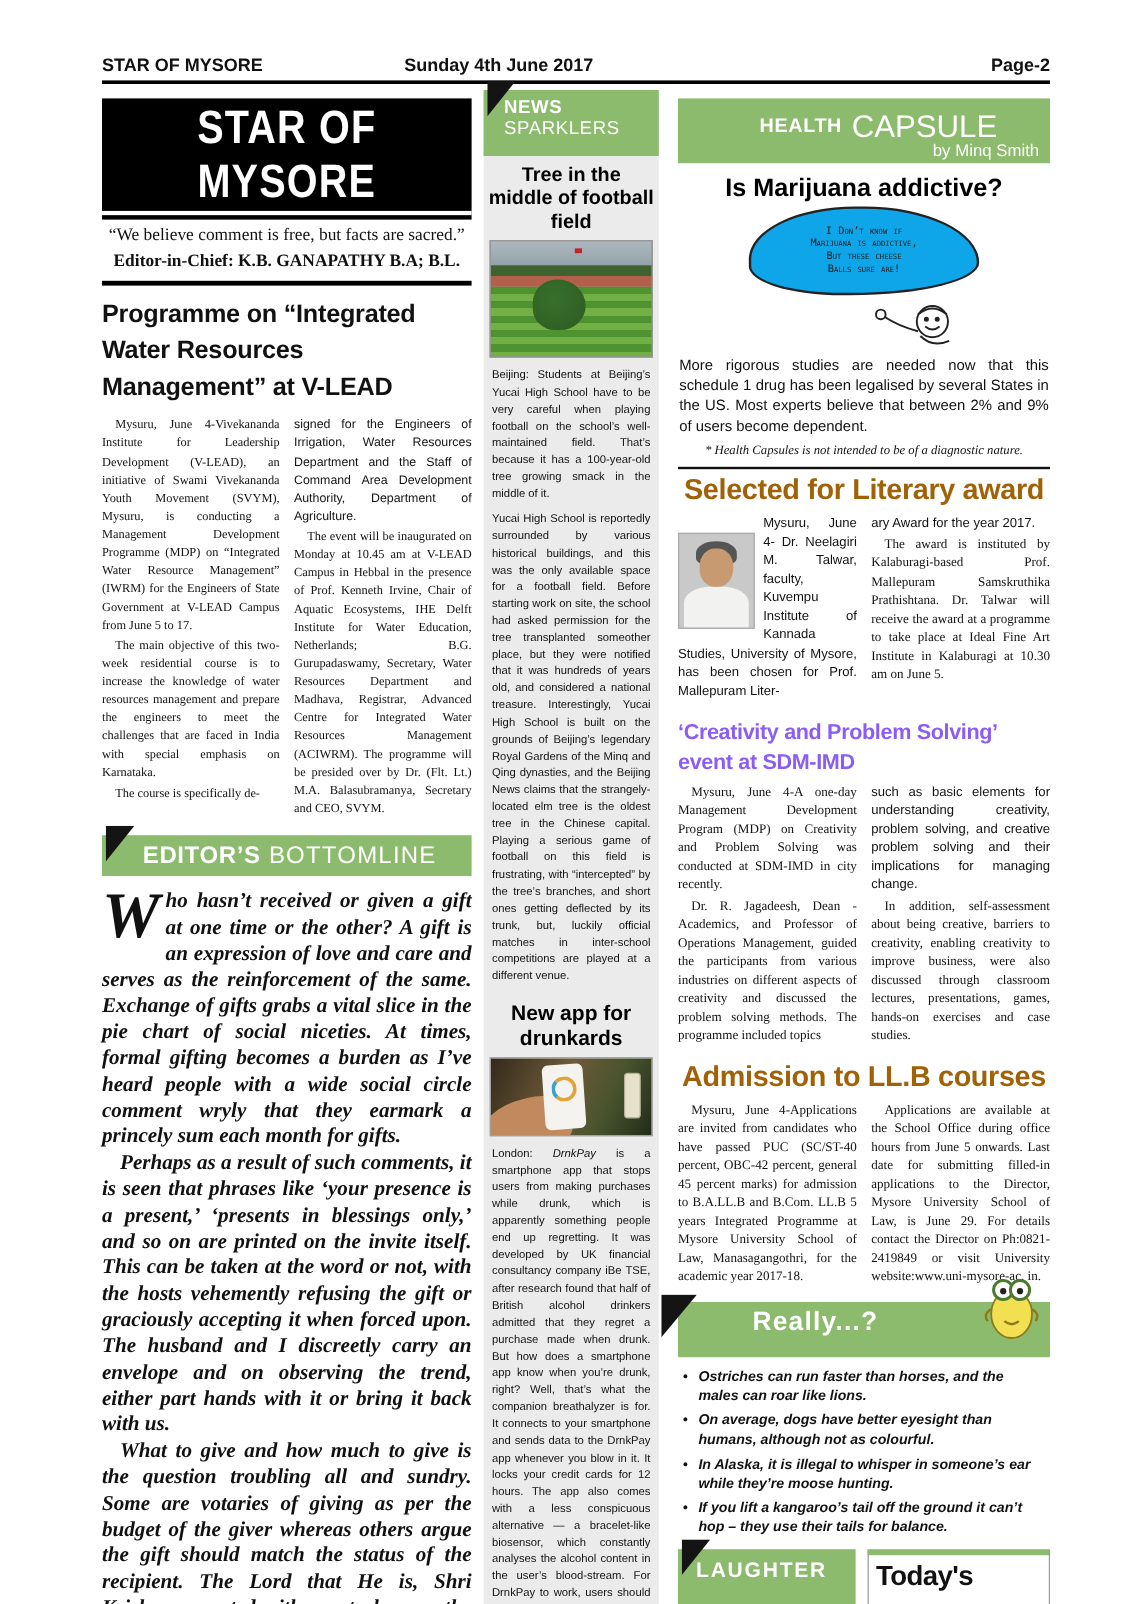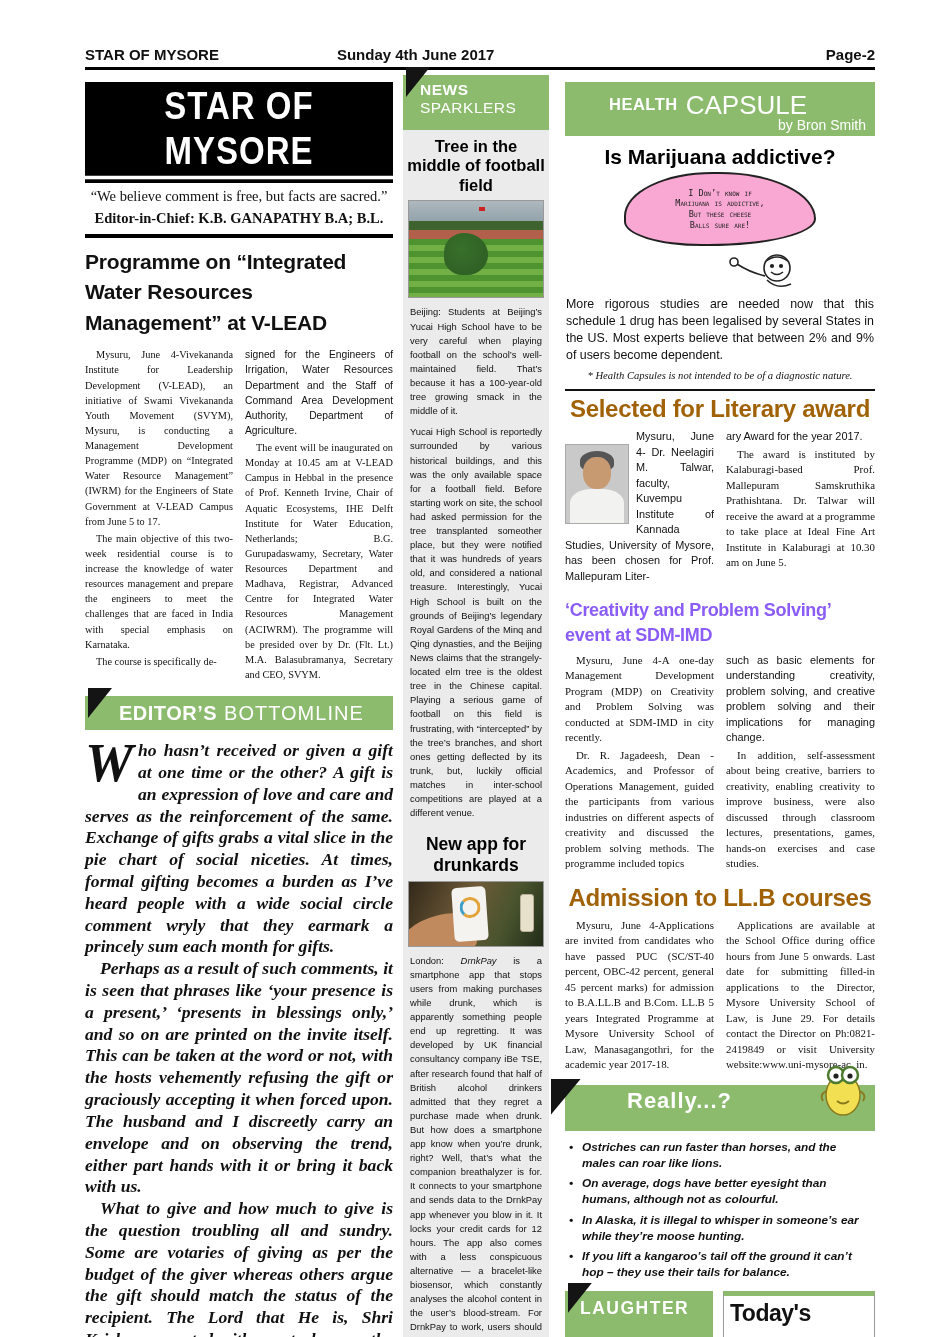--- a/index.html
+++ b/index.html
@@ -55,30 +55,30 @@
   .mid-body p{margin:0 0 7px;}
   .phone-img{height:64px;background:linear-gradient(115deg,#33291a,#6e5a38 42%,#49542e 70%,#222c18);}
   .ph-hand{position:absolute;left:-8px;bottom:-12px;width:74px;height:42px;background:#c08a5e;
            border-radius:55% 42% 22% 50%;transform:rotate(-14deg);}
   .ph-phone{position:absolute;left:44px;top:5px;width:34px;height:54px;background:#f4f3ef;border-radius:5px;transform:rotate(-4deg);}
   .ph-gauge{width:15px;height:15px;border-radius:50%;border:3px solid #e3a33b;border-left-color:#3f9fc4;margin:10px auto 0;}
   .ph-shake{position:absolute;right:9px;top:12px;width:12px;height:36px;background:#e7e0cb;border-radius:3px;border:1px solid #b9b09a;}
   .ital{font-style:italic;}
   
   .col-right{position:absolute;left:565px;top:82px;width:310px;}
-  .hc-header{height:46px;padding:8px 10px 0 44px;}
+  .hc-header{height:46px;padding:8px 10px 0 68px;}
   .hc-header .b1{font-weight:800;font-size:16.5px;letter-spacing:.5px;vertical-align:4px;}
   .hc-header .b2{font-weight:300;font-size:26px;margin-left:8px;}
   .hc-byline{position:absolute;right:9px;bottom:3px;font-size:14px;}
   .hc-title{font-size:21px;font-weight:bold;text-align:center;margin:9px 0 3px;color:#000;}
   .cartoon{width:230px;height:122px;margin:0 auto;position:relative;}
   .bubble{width:188px;height:70px;margin:2px auto 0;border:2px solid #222;
           border-radius:48% 52% 58% 42%/62% 66% 38% 34%;display:flex;flex-direction:column;
           justify-content:center;text-align:center;font-family:"DejaVu Sans Mono",monospace;
-          font-size:8.6px;line-height:1.25;color:#222;font-variant:small-caps;background:#f9a8d4;}
+          font-size:8.6px;line-height:1.25;color:#222;font-variant:small-caps;background:#0ea5e9;}
   .cartoon svg{position:absolute;right:28px;bottom:-4px;}
   .hc-body{font-size:12.4px;line-height:1.36;text-align:justify;margin:2px 1px;}
   .hc-foot{font-family:"Liberation Serif",serif;font-style:italic;font-size:10.6px;text-align:center;margin:7px 0 8px;}
   .hr2{border-top:2.5px solid #111;margin:0 0 4px;}
   .sec-title{font-size:24px;font-weight:bold;letter-spacing:-0.3px;color:#a16207;}
   .center{text-align:center;}
   .body-sm{font-size:10.9px;line-height:1.42;margin-top:6px;}
   .talwar{float:left;width:62px;height:78px;margin:15px 7px 2px 0;background:#c9c9c9;border:1px solid #a9a9a9;position:relative;overflow:hidden;}
   .talwar .hair{position:absolute;left:14px;top:6px;width:34px;height:20px;background:#555;border-radius:50% 50% 30% 30%;}
   .talwar .face{position:absolute;left:17px;top:12px;width:28px;height:32px;background:#c89a72;border-radius:46%;}
@@ -177,21 +177,21 @@
       <div class="ph-shake"></div>
     </div>
     <div class="mid-body">
       <p><span>London: </span><span class="ital">DrnkPay</span><span> is a smartphone app that stops users from making purchases while drunk, which is apparently something people end up regretting. It was developed by UK financial consultancy company iBe TSE, after research found that half of British alcohol drinkers admitted that they regret a purchase made when drunk.  But how does a smartphone app know when you’re drunk, right? Well, that’s what the companion breathalyzer is for. It connects to your smartphone and sends data to the DrnkPay app whenever you blow in it. It locks your credit cards for 12 hours. The app also comes with a less conspicuous alternative — a bracelet-like biosensor, which constantly analyses the alcohol content in the user’s blood-stream. For DrnkPay to work, users should link their credit/debit cards to the app. Also, the app allows you only block the cards for certain things, like online shopping, bars, food, etc., and also comes with a “Help me out” feature, which calls an emergency Uber to take you home.</span></p>
     </div>
   </div>
 
   <div class="col-right">
     <div class="greenbar hc-header">
       <span class="b1">HEALTH</span><span class="b2">CAPSULE</span>
-      <span class="hc-byline">by Bron Smith</span>
+      <span class="hc-byline">by Minq Smith</span>
     </div>
     <div class="hc-title">Is Marijuana addictive?</div>
 
     <div class="cartoon">
       <div class="bubble">
         <div>I Don’t know if</div>
         <div>Marijuana is addictive,</div>
         <div>But these cheese</div>
         <div>Balls sure are!</div>
       </div>

